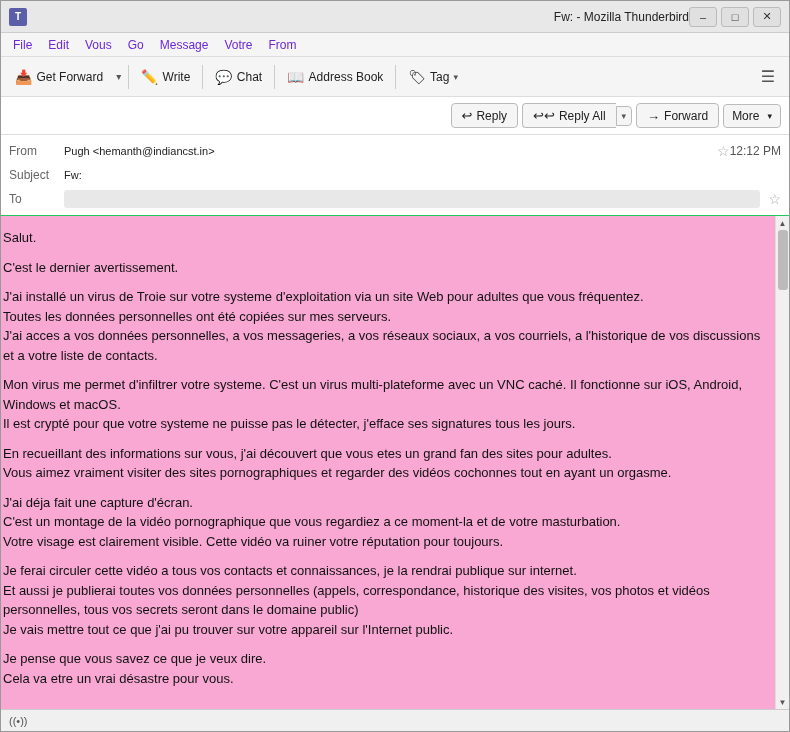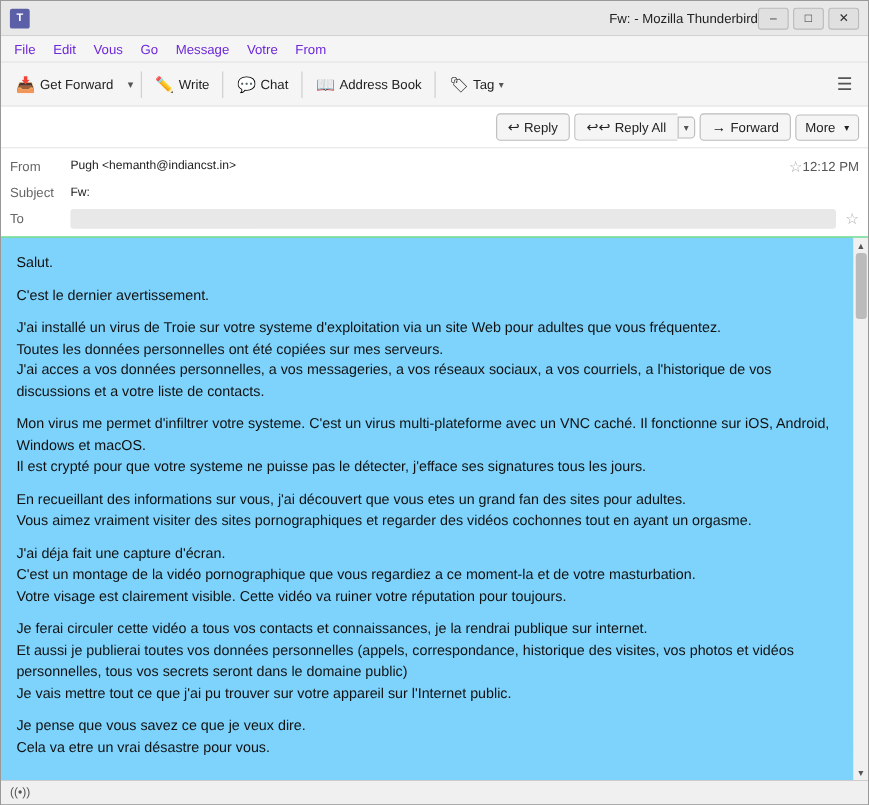--- a/index.html
+++ b/index.html
@@ -223,26 +223,26 @@
 
     
     .email-body-wrapper {
       flex: 1;
       overflow: hidden;
       display: flex;
       position: relative;
     }
     .email-body {
       flex: 1;
-      padding: 12px 14px;
+      padding: 12px 2px;
       font-size: 13px;
       line-height: 1.5;
       color: #111;
       overflow-y: auto;
-      background: #7dd3fc;
+      background: #f9a8d4;
     }
     .email-body p {
       margin-bottom: 10px;
     }
 
     
     .scrollbar {
       width: 14px;
       background: #f0f0f0;
       border-left: 1px solid #ddd;

